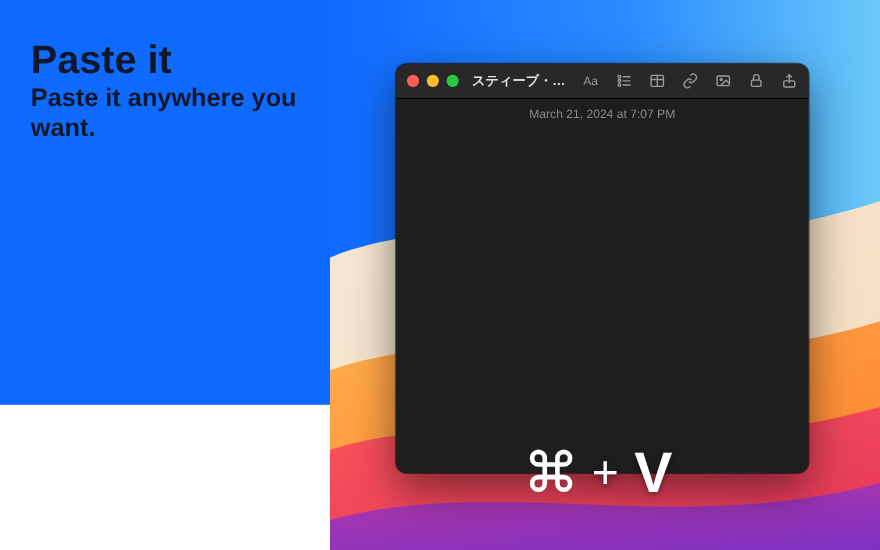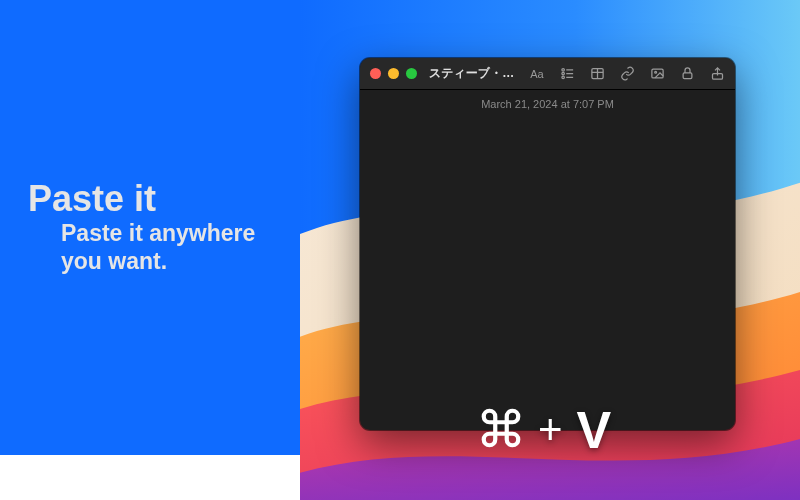--- a/index.html
+++ b/index.html
@@ -9,40 +9,39 @@
     }
     body {
       width: 800px;
       height: 500px;
       overflow: hidden;
       font-family: -apple-system, BlinkMacSystemFont, "Helvetica Neue", sans-serif;
       display: flex;
     }
     .left-panel {
       width: 300px;
-      height: 455px;
+      height: 368px;
       background: #0f6bff;
       padding: 30px 28px;
       display: flex;
       flex-direction: column;
-      justify-content: center;
-      color: #e5e5e5;
+      justify-content: flex-start;
+      color: #0f172a;
     }
     .left-heading {
       font-size: 36px;
       font-weight: 700;
       line-height: 1.1;
       margin-top: 4px;
     }
     .left-sub {
       font-size: 23px;
       font-weight: 600;
       line-height: 1.25;
       margin-bottom: 4px;
-      margin-left: 33px;
     }
     .right-panel {
       position: relative;
       width: 500px;
       height: 500px;
       overflow: hidden;
     }
     .wallpaper {
       position: absolute;
       inset: 0;

